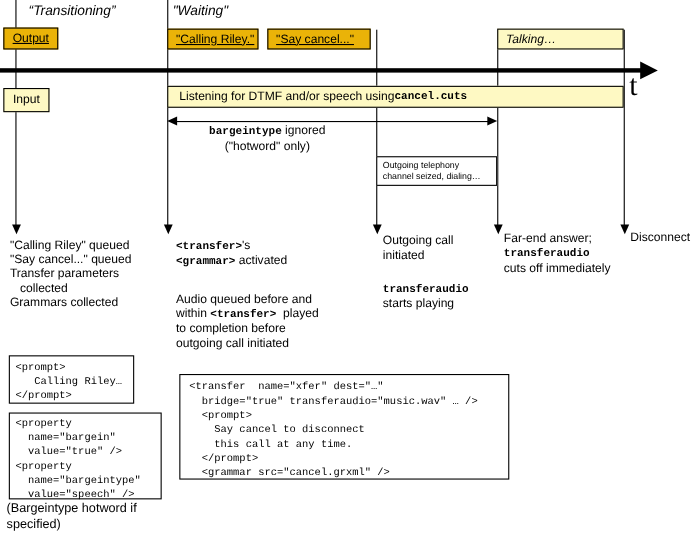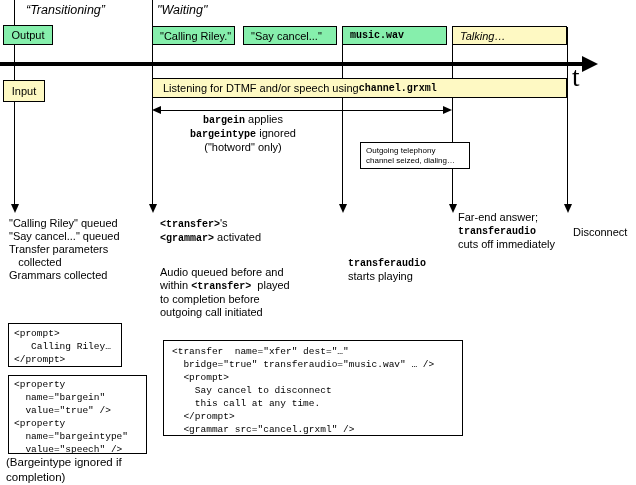--- a/index.html
+++ b/index.html
@@ -13,31 +13,31 @@
     border-left:4px solid transparent;border-right:4px solid transparent;border-top:9px solid #000;}
   .ah-right{position:absolute;width:0;height:0;
     border-top:8px solid transparent;border-bottom:8px solid transparent;border-left:16px solid #000;}
   .dah-left{position:absolute;width:0;height:0;
     border-top:4px solid transparent;border-bottom:4px solid transparent;border-right:9px solid #000;}
   .dah-right{position:absolute;width:0;height:0;
     border-top:4px solid transparent;border-bottom:4px solid transparent;border-left:9px solid #000;}
   .hline{position:absolute;height:1px;background:#000;}
   .bar{position:absolute;height:4px;background:#000;}
   .box{position:absolute;border:1px solid #000;background:#fef9c3;box-sizing:border-box;}
-  .gray{background:#86efac;}
+  .gray{background:#eab308;text-decoration:underline;}
   .lbl{display:flex;align-items:center;justify-content:center;}
   .outbox{display:flex;align-items:center;padding-left:7px;}
   .phase{position:absolute;font-style:italic;font-size:12.5px;white-space:nowrap;}
   .mi{font-family:"Liberation Mono","DejaVu Sans Mono",monospace;font-weight:bold;font-size:10px;}
   .ann{position:absolute;white-space:pre-wrap;line-height:13px;font-size:11px;}
   .codebox{position:absolute;border:1px solid #000;background:#fff;box-sizing:border-box;
     font-family:"Liberation Mono","DejaVu Sans Mono",monospace;font-size:9.5px;line-height:13px;
     white-space:pre;}
   .smallbox{position:absolute;border:1px solid #000;background:#fff;box-sizing:border-box;
-    font-size:8px;line-height:10px;white-space:pre-line;padding:3px 0 0 5px;margin-left:18px;}
+    font-size:8px;line-height:10px;white-space:pre-line;padding:3px 0 0 5px;}
   .tlabel{position:absolute;font-family:"Liberation Serif",serif;font-size:27px;}
   .center{text-align:center;}
 </style>
 </head>
 <body>
 
 <div class="canvas">
 
   <div class="phase" style="left:26px;top:3px">“Transitioning”</div>
   <div class="phase" style="left:157px;top:3px">"Waiting"</div>
@@ -51,38 +51,36 @@
   <div class="vline" style="left:567px;top:27px;height:178px"></div>
   <div class="ah-down" style="left:11px;top:204px"></div>
   <div class="ah-down" style="left:149px;top:204px"></div>
   <div class="ah-down" style="left:339px;top:204px"></div>
   <div class="ah-down" style="left:449px;top:204px"></div>
   <div class="ah-down" style="left:564px;top:204px"></div>
 
   <div class="box gray lbl" style="left:3px;top:25px;width:50px;height:20px">Output</div>
   <div class="box gray outbox" style="left:152px;top:26px;width:83px;height:19px">"Calling Riley."</div>
   <div class="box gray outbox" style="left:243px;top:26px;width:94px;height:19px">"Say cancel..."</div>
-  <div class="box gray outbox mi" style="left:342px;top:26px;width:105px;height:19px">music.wav</div>
   <div class="box outbox" style="left:452px;top:26px;width:115px;height:19px;font-style:italic">Talking…</div>
 
   <div class="bar" style="left:0;top:62px;width:584px"></div>
   <div class="ah-right" style="left:582px;top:56px"></div>
   <div class="tlabel" style="left:572px;top:62px">t</div>
 
   <div class="box" style="left:152px;top:78px;width:415px;height:20px;display:flex;align-items:center;padding-left:10px">
       <span>Listening for DTMF and/or speech using </span>
-      <span class="mi">channel.grxml</span>
+      <span class="mi">cancel.cuts</span>
     </div>
   <div class="box lbl" style="left:3px;top:80px;width:42px;height:22px">Input</div>
 
   <div class="hline" style="left:160px;top:110px;width:284px"></div>
   <div class="dah-left" style="left:152px;top:106px"></div>
   <div class="dah-right" style="left:443px;top:106px"></div>
   <div class="abs center" style="left:143px;top:113px;width:200px;line-height:13px">
-    <div><span class="mi">bargein</span><span> applies</span></div>
     <div><span class="mi">bargeintype</span><span> ignored</span></div>
     <div>("hotword" only)</div>
   </div>
 
   <div class="smallbox" style="left:342px;top:142px;width:110px;height:27px">Outgoing telephony
 channel seized, dialing…</div>
 
   <div class="ann" style="left:9px;top:217px;width:145px">"Calling Riley" queued
 "Say cancel..." queued
 Transfer parameters
@@ -90,41 +88,43 @@
 Grammars collected</div>
 
   <div class="ann" style="left:160px;top:217px;width:170px"><span class="mi">&lt;transfer&gt;</span><span>'s
 </span><span class="mi">&lt;grammar&gt;</span><span> activated</span></div>
 
   <div class="ann" style="left:160px;top:266px;width:175px"><span>Audio queued before and
 within </span><span class="mi">&lt;transfer&gt;</span><span>  played
 to completion before
 outgoing call initiated</span></div>
 
+  <div class="ann" style="left:348px;top:213px;width:100px">Outgoing call
+initiated</div>
   <div class="ann" style="left:348px;top:256px;width:110px"><span class="mi">transferaudio</span><span>
 starts playing</span></div>
 
   <div class="ann" style="left:458px;top:211px;width:110px"><span>Far-end answer;
 </span><span class="mi">transferaudio</span><span>
 cuts off immediately</span></div>
 
-  <div class="ann" style="left:573px;top:226px;width:62px">Disconnect</div>
+  <div class="ann" style="left:573px;top:210px;width:62px">Disconnect</div>
 
   <div class="codebox" style="left:8px;top:323px;width:114px;height:44px;padding:3px 0 0 5px">&lt;prompt&gt;
    Calling Riley…
 &lt;/prompt&gt;</div>
   <div class="codebox" style="left:8px;top:375px;width:139px;height:79px;padding:2px 0 0 5px">&lt;property
   name="bargein"
   value="true" /&gt;
 &lt;property
   name="bargeintype"
   value="speech" /&gt;</div>
   <div class="codebox" style="left:163px;top:340px;width:300px;height:96px;padding:4px 0 0 8px">&lt;transfer  name="xfer" dest="…"
   bridge="true" transferaudio="music.wav" … /&gt;
   &lt;prompt&gt;
     Say cancel to disconnect
     this call at any time.
   &lt;/prompt&gt;
   &lt;grammar src="cancel.grxml" /&gt;</div>
 
-  <div class="ann" style="left:6px;top:455px;width:135px;font-size:11.5px;line-height:15px">(Bargeintype ignored if completion)</div>
+  <div class="ann" style="left:6px;top:455px;width:135px;font-size:11.5px;line-height:15px">(Bargeintype hotword if specified)</div>
 
 </div>
 
 </body></html>

